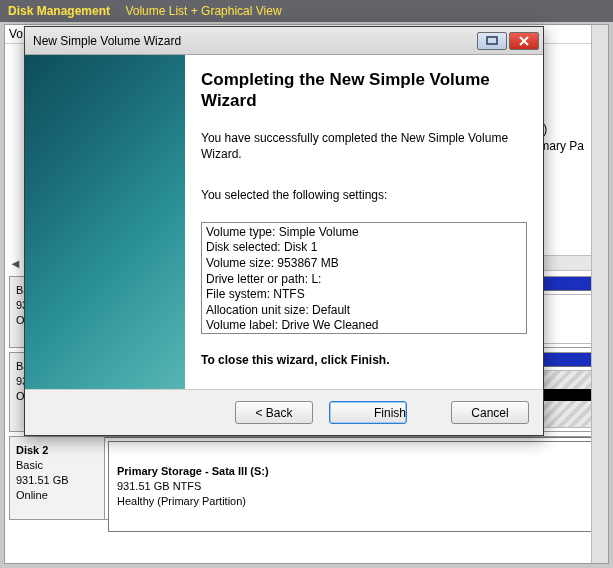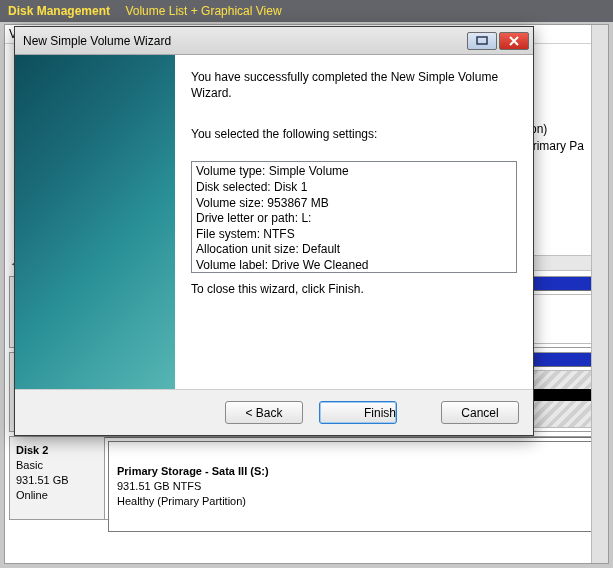--- a/index.html
+++ b/index.html
@@ -96,21 +96,21 @@
     position: absolute;
     right: 2px;
     left: 110px;
     height: 12px;
     background: #000;
   }
 
   
   .wizard {
     position: absolute;
-    left: 14px;
+    left: 24px;
     top: 26px;
     width: 520px;
     background: #0ea5e9;
     border: 1px solid #3a3a3a;
     box-shadow: 0 4px 16px rgba(0,0,0,0.4);
   }
   .wiz-title {
     height: 28px;
     background: linear-gradient(#e9e9e9, #d6d6d6);
     border-bottom: 1px solid #a7a7a7;
@@ -167,21 +167,21 @@
     border: 1px solid #828790;
     background: #fff;
     overflow-y: scroll;
     overflow-x: hidden;
     padding: 2px 4px;
     font-size: 12px;
     line-height: 1.3;
     resize: none;
     font-family: inherit;
   }
-  .wiz-content .closemsg { margin-top: 6px; }
+  .wiz-content .closemsg { margin-top: 16px; font-weight: bold; }
   .wiz-footer {
     height: 46px;
     background: #f0f0f0;
     border-top: 1px solid #cfcfcf;
     display: flex;
     align-items: center;
     justify-content: flex-end;
     padding: 0 14px;
     gap: 16px;
   }
@@ -281,20 +281,21 @@
     </div>
     <div class="wiz-tbtn close">
       <svg width="12" height="10">
           <path d="M2 1 L10 9 M10 1 L2 9" stroke="#fff" stroke-width="2"></path>
         </svg>
     </div>
   </div>
   <div class="wiz-body">
     <div class="wiz-graphic"></div>
     <div class="wiz-content">
+      <h1>Completing the New Simple Volume Wizard</h1>
       <div class="msg">You have successfully completed the New Simple Volume Wizard.</div>
       <div class="lbl">You selected the following settings:</div>
       <textarea class="settings-box" readonly="" style="">Volume type: Simple Volume
 Disk selected: Disk 1
 Volume size: 953867 MB
 Drive letter or path: L:
 File system: NTFS
 Allocation unit size: Default
 Volume label: Drive We Cleaned
 Quick format: Yes</textarea>

